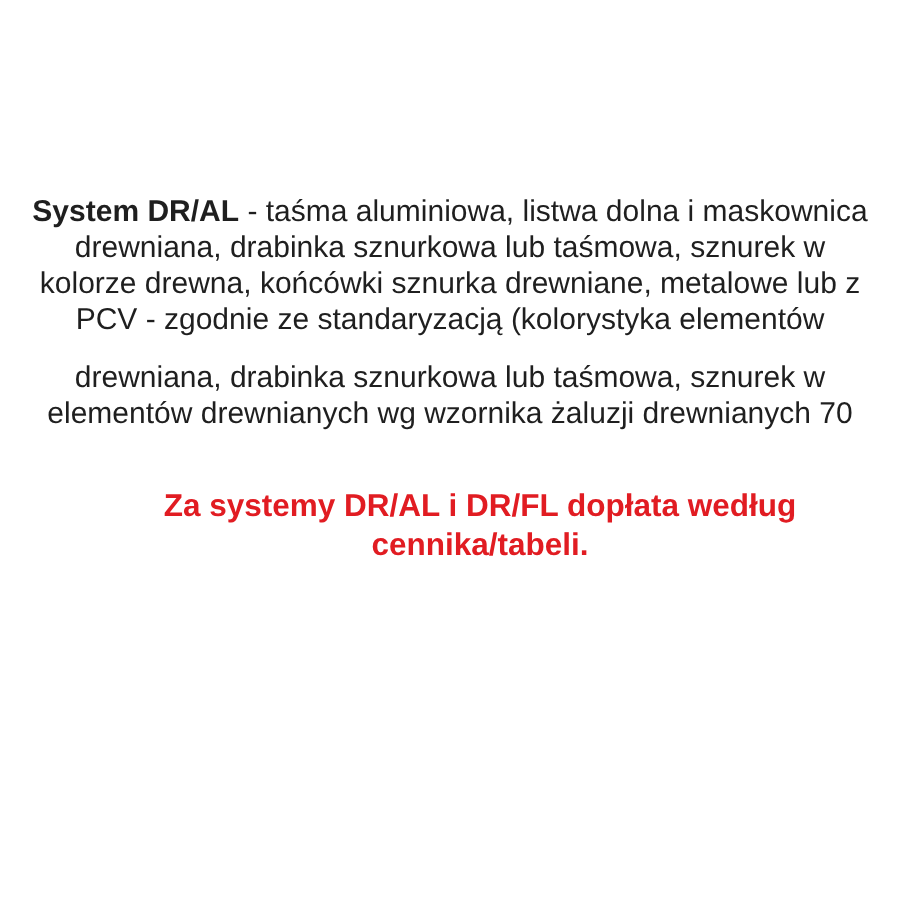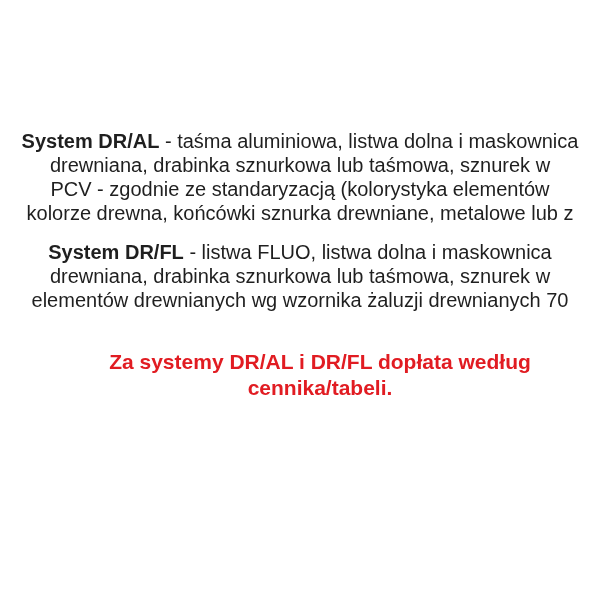--- a/index.html
+++ b/index.html
@@ -47,25 +47,24 @@
   }
 </style>
 </head>
 <body>
 
 <div class="doc">
 
   <p class="para">
     <span class="line"><b>System DR/AL</b><span> - taśma aluminiowa, listwa dolna i maskownica</span></span>
     <span class="line">drewniana, drabinka sznurkowa lub taśmowa, sznurek w</span>
+    <span class="line">kolorze drewna, końcówki sznurka drewniane, metalowe lub z</span>
     <span class="line">PCV - zgodnie ze standaryzacją (kolorystyka elementów</span>
-    <span class="line">kolorze drewna, końcówki sznurka drewniane, metalowe lub z</span>
   </p>
 
   <p class="para second">
-    <span class="line"><b>System DR/FL</b><span> - listwa FLUO, listwa dolna i maskownica</span></span>
     <span class="line">drewniana, drabinka sznurkowa lub taśmowa, sznurek w</span>
     <span class="line">elementów drewnianych wg wzornika żaluzji drewnianych 70</span>
   </p>
 
   <p class="notice">Za systemy DR/AL i DR/FL dopłata według cennika/tabeli.</p>
 
 </div>
 
 </body></html>

